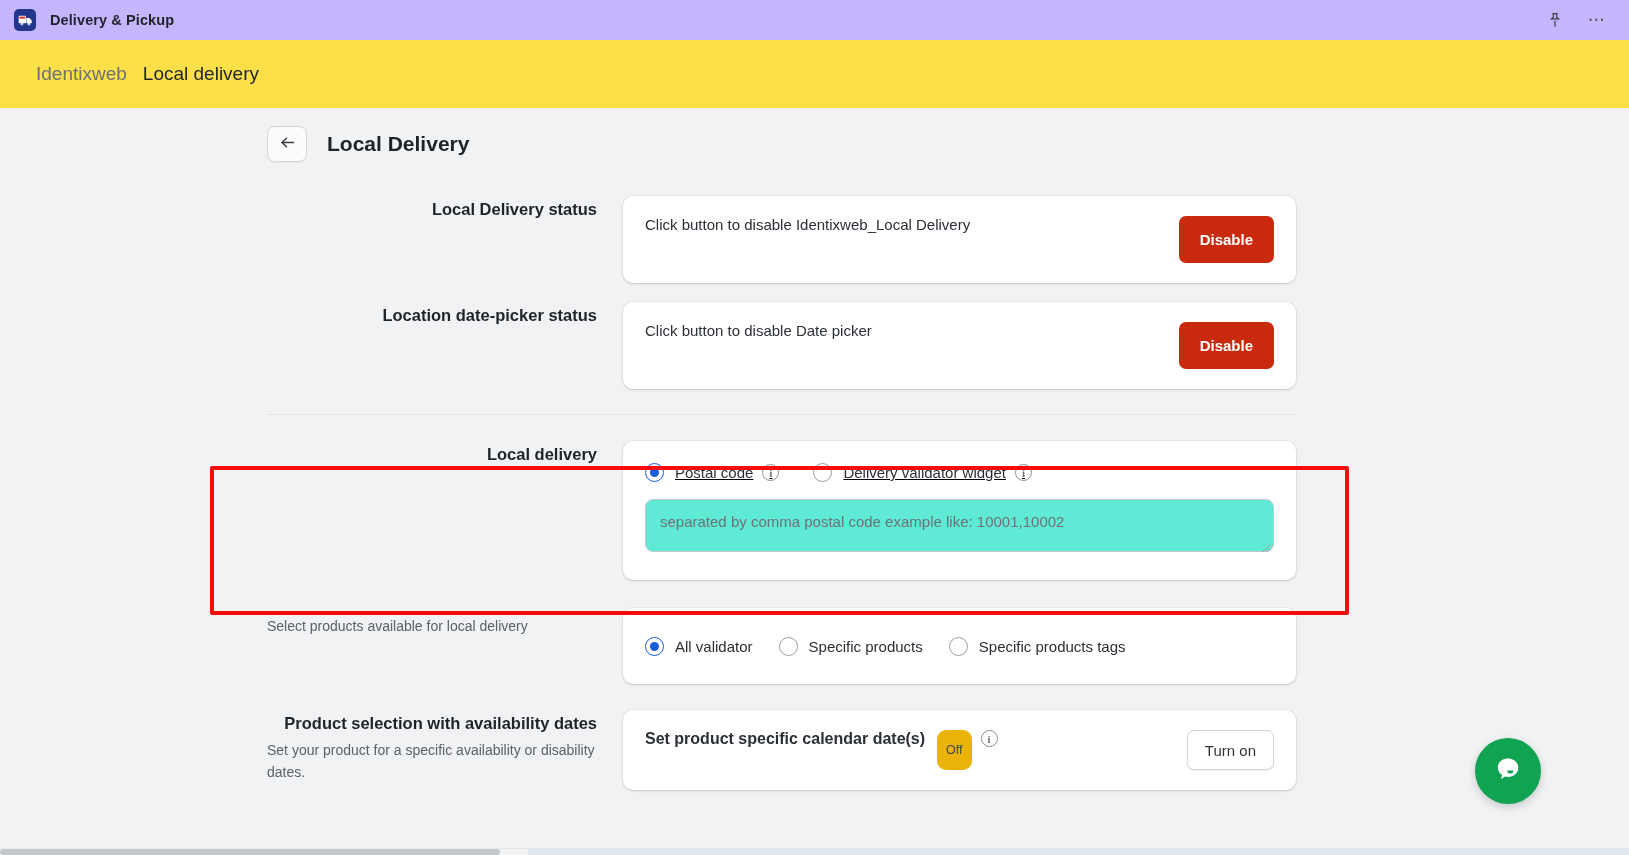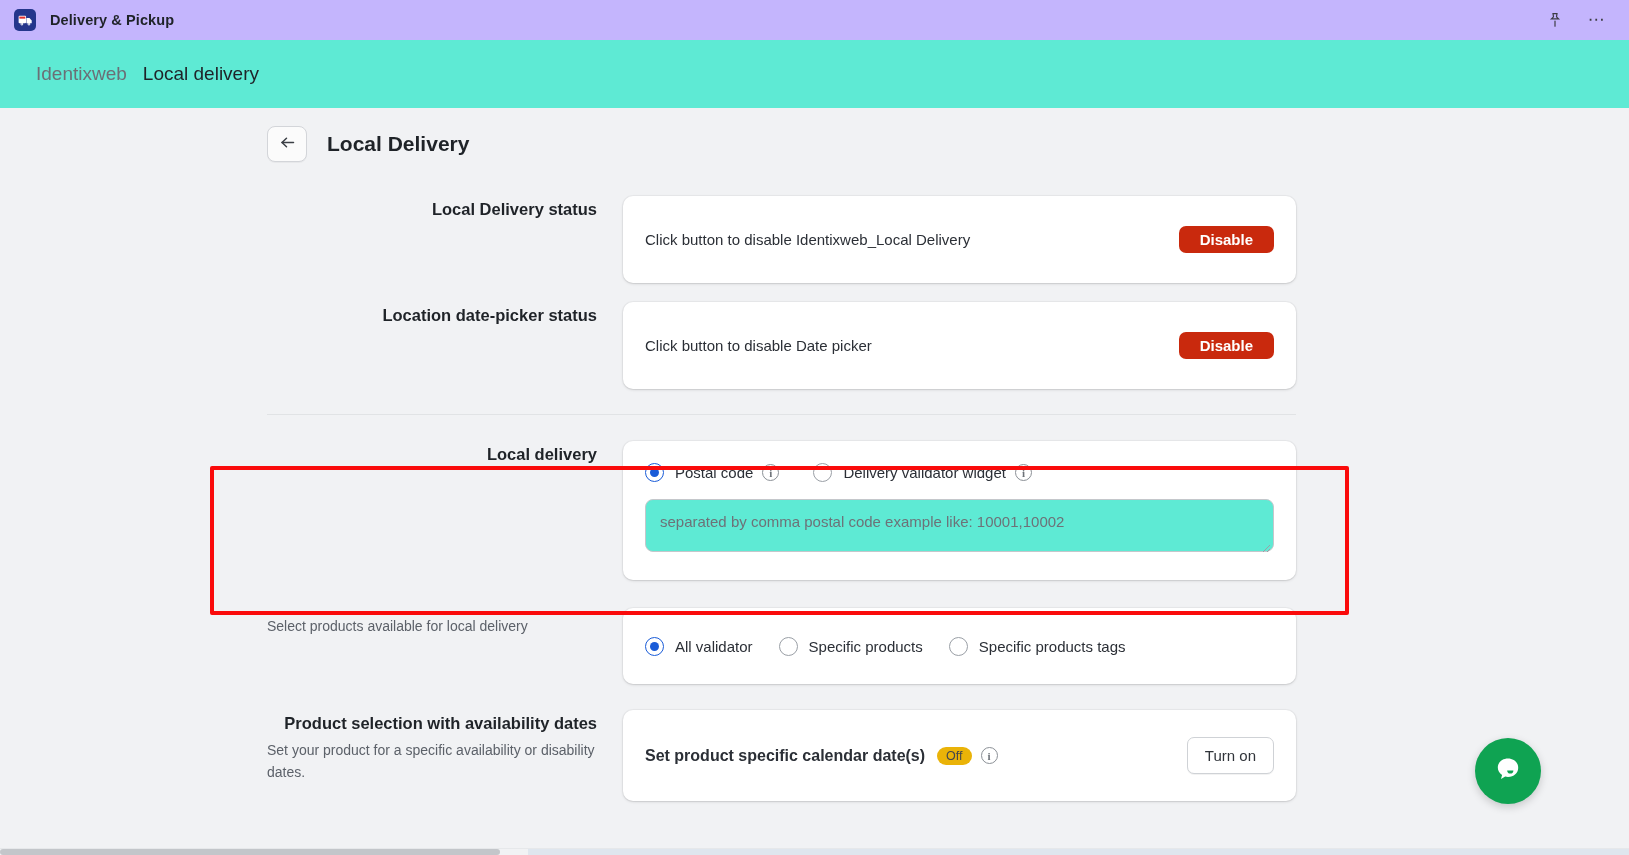--- a/index.html
+++ b/index.html
@@ -33,21 +33,21 @@
     margin-left: auto; display: flex; align-items: center; gap: 22px;
     padding-right: 8px;
   }
   .appbar-right .ic { width: 20px; height: 20px; display:flex; align-items:center; justify-content:center; color:#3c3c43; cursor:pointer; }
   .ellipsis { letter-spacing: 1.5px; font-size: 17px; color:#3c3c43; line-height: 8px; }
 
   
   .crumbbar {
     position: absolute; top: 40px; left: 0;
     width: 1629px; height: 68px;
-    background: #5eead4;
+    background: #fde047;
     display: flex; align-items: center;
     padding-left: 36px;
   }
   .crumb-muted { font-size: 19px; color: #6b6f76; }
   .crumb-sep { width: 16px; }
   .crumb-current { font-size: 19px; color: #1f2328; }
 
   
   .page {
     position: absolute; top: 108px; left: 0;
@@ -86,21 +86,21 @@
   }
   .row-title { font-size: 16.5px; font-weight: 700; color: #1f2328; line-height: 1.35; text-align: right; }
   .row-sub { font-size: 14px; color: #5c6169; margin-top: 6px; line-height: 1.55; }
 
   .card {
     width: 673px;
     background: #fff;
     border-radius: 10px;
     box-shadow: 0 0 0 1px rgba(0,0,0,.03), 0 1px 3px rgba(23,24,24,.12), 0 1px 1px rgba(0,0,0,.04);
     padding: 20px 22px;
-    display: flex; align-items: center;
+    display: flex; 
   }
   .card-text { font-size: 15px; color: #2b2f36; }
 
   .btn-danger {
     margin-left: auto;
     background: #c9290d;
     color: #fff;
     font-size: 15px; font-weight: 700;
     border: none; border-radius: 7px;
     padding: 5px 21px;
@@ -290,21 +290,21 @@
     </div>
 
     <div style="height:25px;"></div>
     <div class="divider"></div>
     <div style="height:26px;"></div>
 
     <div class="row">
       <div class="row-label">
         <div class="row-title">Local delivery</div>
       </div>
-      <div class="card card-col" style="padding:22px 22px 24px 22px;">
+      <div class="card card-col" style="padding:22px 22px 24px 22px;text-decoration:underline;">
         <div class="radio-line">
           <label class="radio-item">
             <span class="radio checked"></span>
             <span class="radio-label">Postal code</span>
           </label>
           <i class="info-ic">i</i>
           <span class="gap-lg"></span>
           <label class="radio-item">
             <span class="radio"></span>
             <span class="radio-label">Delivery validator widget</span>
@@ -346,21 +346,21 @@
       </div>
     </div>
 
     <div style="height:26px;"></div>
 
     <div class="row">
       <div class="row-label">
         <div class="row-title">Product selection with availability dates</div>
         <div class="row-sub">Set your product for a specific availability or disability dates.</div>
       </div>
-      <div class="card" style="height:91px;">
+      <div class="card" style="height:80px;">
         <span class="card-text" style="font-weight:700;font-size:16px;">Set product specific calendar date(s)</span>
         <span class="badge-off">Off</span>
         <i class="info-ic">i</i>
         <button class="btn-plain">Turn on</button>
       </div>
     </div>
 
   </div>
 </div>
 

